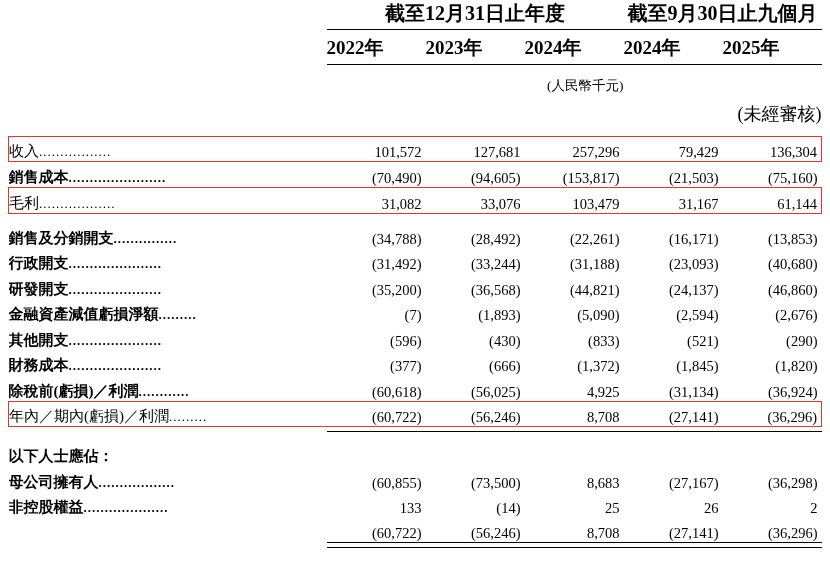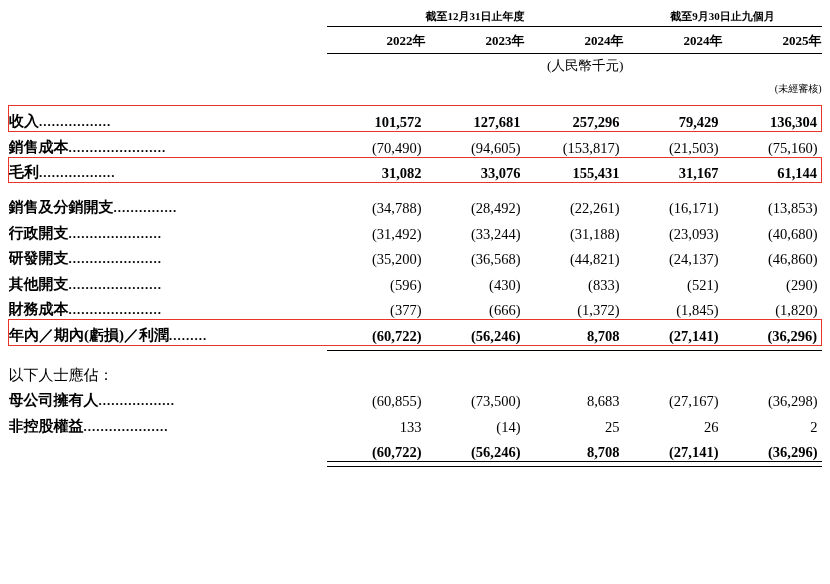--- a/index.html
+++ b/index.html
@@ -36,66 +36,66 @@
     font-weight: normal;
   }
 
   
   .grp-head {
     height: 26px;
   }
   .grp-head td {
     text-align: center;
     font-weight: bold;
-    font-size: 11px;
+    font-size: 20px;
     padding-bottom: 2px;
   }
   .grp-head td.u {
     border-bottom: 1.1px solid #000;
   }
   .yr-head td {
-    text-align: right;
+    text-align: left;
     font-weight: bold;
-    font-size: 13px;
+    font-size: 19px;
     padding-top: 5px;
     padding-bottom: 3px;
   }
   .yr-head td.u {
     border-bottom: 1.1px solid #000;
   }
   .unit-row td {
     text-align: right;
     font-size: 13.5px;
-    padding-top: 3px;
+    padding-top: 12px;
     padding-bottom: 2px;
   }
   .unaud-row td {
     text-align: right;
-    font-size: 10px;
+    font-size: 18px;
     padding-top: 5px;
     padding-bottom: 1px;
   }
 
   
   tr.row { height: 25.5px; }
   td.lbl {
     text-align: left;
     white-space: nowrap;
     overflow: hidden;
     font-size: 15px;
     padding-right: 4px;
     font-weight: bold;
   }
   td.val {
     text-align: right;
     font-size: 14.5px;
     padding-right: 4px;
     white-space: nowrap;
   }
-  .bold td { font-weight: bold; margin-top: 39px; }
+  .bold td { font-weight: normal; margin-top: 39px; }
   .leader {
     letter-spacing: 1.0px;
     font-size: 13px;
   }
 
   
   tr.hl td {
     border-top: 1.6px solid #e8352a;
     border-bottom: 1.6px solid #e8352a;
   }
@@ -104,21 +104,21 @@
 
   
   tr.gap-sm { height: 9px; }
   tr.dblrow td.num-dbl {
     border-top: 1.1px solid #000;
     border-bottom: 1.1px solid #000;
     height: 4px;
     padding: 0;
   }
   .subhead td {
-    font-weight: normal;
+    font-weight: bold;
     font-size: 15px;
     padding-top: 4px;
   }
 </style>
 </head>
 <body>
 
 <div class="sheet">
   <table class="fin">
     <colgroup>
@@ -191,21 +191,21 @@
         <td></td>
         <td></td>
         <td></td>
         <td></td>
       </tr>
 
       <tr class="row bold hl">
         <td class="lbl"><span>毛利</span><span class="leader">..................</span></td>
         <td class="val">31,082</td>
         <td class="val">33,076</td>
-        <td class="val">155,431</td>
+        <td class="val">103,479</td>
         <td class="val">31,167</td>
         <td class="val">61,144</td>
       </tr>
 
       <tr class="gap-sm">
           <td colspan="6"></td>
         </tr>
 
 
       <tr class="row">
@@ -228,20 +228,28 @@
 
       <tr class="row">
         <td class="lbl"><span>研發開支</span><span class="leader">......................</span></td>
         <td class="val">(35,200)</td>
         <td class="val">(36,568)</td>
         <td class="val">(44,821)</td>
         <td class="val">(24,137)</td>
         <td class="val">(46,860)</td>
       </tr>
 
+      <tr class="row">
+        <td class="lbl"><span>金融資產減值虧損淨額</span><span class="leader">.........</span></td>
+        <td class="val">(7)</td>
+        <td class="val">(1,893)</td>
+        <td class="val">(5,090)</td>
+        <td class="val">(2,594)</td>
+        <td class="val">(2,676)</td>
+      </tr>
 
       <tr class="row">
         <td class="lbl"><span>其他開支</span><span class="leader">......................</span></td>
         <td class="val">(596)</td>
         <td class="val">(430)</td>
         <td class="val">(833)</td>
         <td class="val">(521)</td>
         <td class="val">(290)</td>
       </tr>
 
@@ -256,20 +264,28 @@
 
       <tr class="dblrow">
         <td></td>
         <td></td>
         <td></td>
         <td></td>
         <td></td>
         <td></td>
       </tr>
 
+      <tr class="row">
+        <td class="lbl"><span>除稅前(虧損)／利潤</span><span class="leader">............</span></td>
+        <td class="val">(60,618)</td>
+        <td class="val">(56,025)</td>
+        <td class="val">4,925</td>
+        <td class="val">(31,134)</td>
+        <td class="val">(36,924)</td>
+      </tr>
 
 
       <tr class="dblrow">
         <td></td>
         <td></td>
         <td></td>
         <td></td>
         <td></td>
         <td></td>
       </tr>

